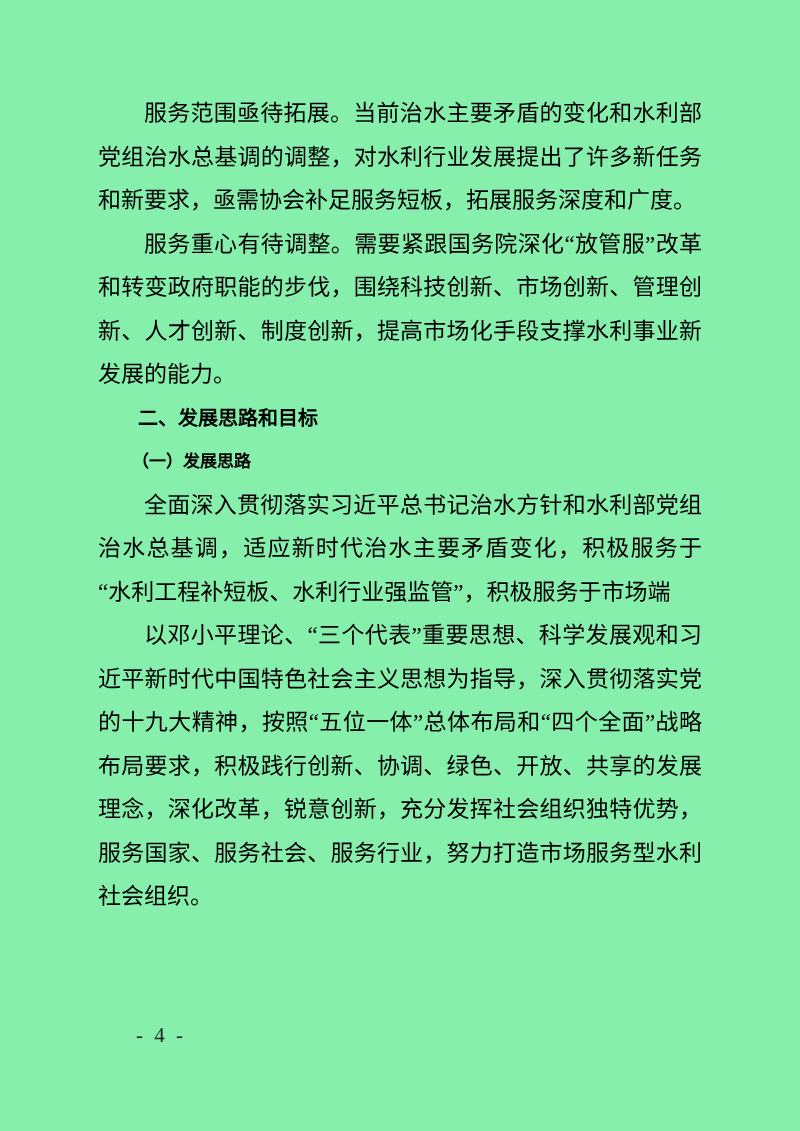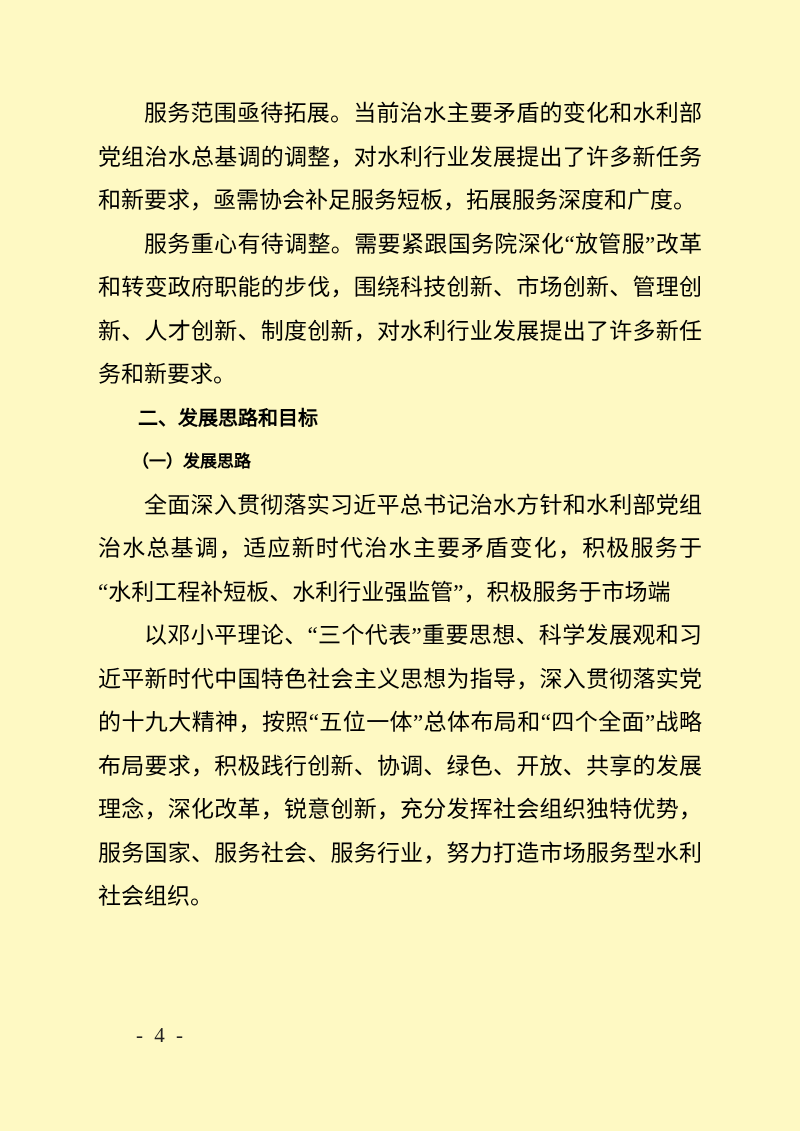--- a/index.html
+++ b/index.html
@@ -4,21 +4,21 @@
 <style>
   html, body {
     margin: 0;
     padding: 0;
     background: #ffffff;
   }
   .page {
     position: relative;
     width: 800px;
     height: 1131px;
-    background: #fef9c3;
+    background: #86efac;
     color: #000000;
     overflow: hidden;
   }
   .content {
     position: absolute;
     left: 98px;
     top: 92px;
     width: 604px;
   }
   .para-body {
@@ -59,20 +59,20 @@
     letter-spacing: 3px;
     color: #222222;
   }
 </style>
 </head>
 <body>
 
 <div class="page">
   <div class="content">
     <p class="para-body">服务范围亟待拓展。当前治水主要矛盾的变化和水利部党组治水总基调的调整，对水利行业发展提出了许多新任务和新要求，亟需协会补足服务短板，拓展服务深度和广度。</p>
-    <p class="para-body">服务重心有待调整。需要紧跟国务院深化“放管服”改革和转变政府职能的步伐，围绕科技创新、市场创新、管理创新、人才创新、制度创新，对水利行业发展提出了许多新任务和新要求。</p>
+    <p class="para-body">服务重心有待调整。需要紧跟国务院深化“放管服”改革和转变政府职能的步伐，围绕科技创新、市场创新、管理创新、人才创新、制度创新，提高市场化手段支撑水利事业新发展的能力。</p>
     <h2 class="heading-1">二、发展思路和目标</h2>
     <h3 class="heading-2">（一）发展思路</h3>
     <p class="para-body">全面深入贯彻落实习近平总书记治水方针和水利部党组治水总基调，适应新时代治水主要矛盾变化，积极服务于“水利工程补短板、水利行业强监管”，积极服务于市场端</p>
     <p class="para-body">以邓小平理论、“三个代表”重要思想、科学发展观和习近平新时代中国特色社会主义思想为指导，深入贯彻落实党的十九大精神，按照“五位一体”总体布局和“四个全面”战略布局要求，积极践行创新、协调、绿色、开放、共享的发展理念，深化改革，锐意创新，充分发挥社会组织独特优势，服务国家、服务社会、服务行业，努力打造市场服务型水利社会组织。</p>
   </div>
   <div class="page-number">- 4 -</div>
 </div>
 
 </body></html>

